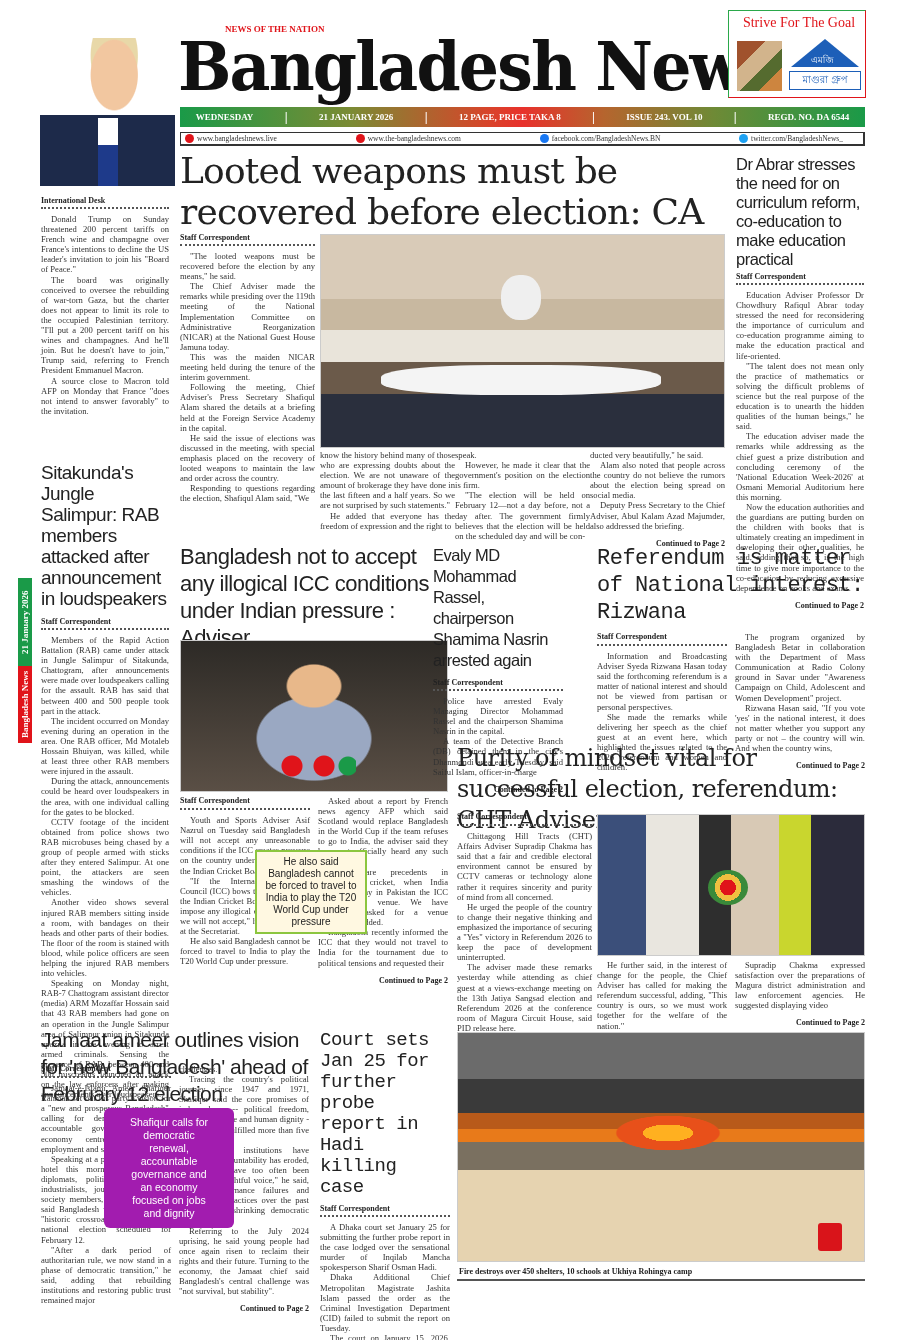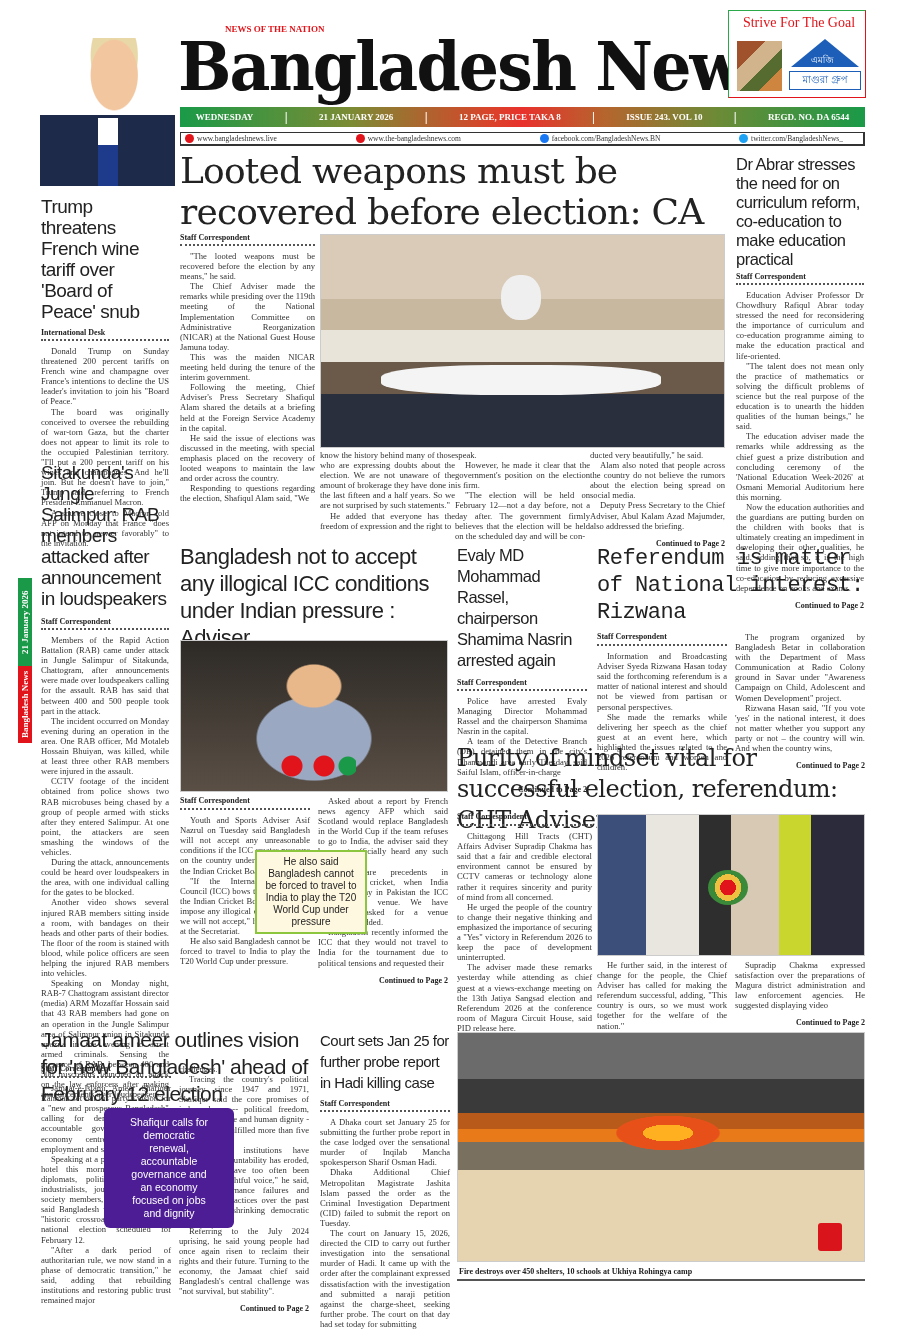--- a/index.html
+++ b/index.html
@@ -22,21 +22,21 @@
 .adbox .tri-t{position:absolute;left:82px;top:42px;font-size:9px;color:#fff}
 .adbox .grp{position:absolute;left:60px;top:60px;width:72px;border:1px solid #1d5fb8;text-align:center;font-size:10px;color:#1d5fb8}
 .adbox .imgs{position:absolute;left:8px;top:30px;width:45px;height:50px;background:linear-gradient(135deg,#a0522d 0 30%,#d2b48c 30% 55%,#556b2f 55% 75%,#cd853f 75%)}
 .infobar{left:180px;top:107px;width:685px;height:20px;background:linear-gradient(90deg,#1a9a48 0%,#7b8b34 25%,#d8442a 45%,#e8312c 50%,#b5652e 62%,#6e8a36 78%,#1a9a48 100%);display:flex;align-items:center;justify-content:space-around;color:#fff;font-family:"Liberation Serif",serif;font-weight:bold;font-size:9px}
 .infobar .sep{font-weight:bold;font-size:13px}
 .linkbar{left:180px;top:132px;width:685px;height:14px;border:1px solid #333;border-right-width:2px;border-bottom-width:2px;display:flex;align-items:center;justify-content:space-between;padding:0 20px 0 4px;font-family:"Liberation Serif",serif;font-size:7.5px;color:#333}
 .linkbar span.i{display:inline-block;width:9px;height:9px;border-radius:50%;vertical-align:middle;margin-right:3px}
 .sidetab{left:18px;top:578px;width:14px;height:165px;display:flex;flex-direction:column}
 .sidetab div{writing-mode:vertical-rl;transform:rotate(180deg);color:#fff;font-family:"Liberation Serif",serif;font-weight:bold;font-size:9px;text-align:center;display:flex;align-items:center;justify-content:center}
 .pullquote{border:2px solid #8cc63f;background:#fff8e1;font-family:"Liberation Sans Narrow","Liberation Sans",sans-serif;font-size:10px;line-height:12px;text-align:center;padding:4px 6px;color:#222}
-.bluequote{background:#4c1d95;color:#fff;font-family:"Liberation Sans Narrow","Liberation Sans",sans-serif;font-size:10.5px;line-height:13px;text-align:center;padding:8px 22px;border-radius:6px}
+.bluequote{background:#a21caf;color:#fff;font-family:"Liberation Sans Narrow","Liberation Sans",sans-serif;font-size:10.5px;line-height:13px;text-align:center;padding:8px 22px;border-radius:6px}
 .caption{font-family:"Liberation Serif",serif;font-weight:bold;font-size:8px;border-bottom:2px solid #555;padding:3px 2px}
 .cols2{display:flex;gap:8px}
 .cols2>div{flex:1}
 .cols3{display:flex;gap:0}
 .cols3>div{flex:1}
 </style>
 </head>
 <body>
 
 <div class="abs trump">
@@ -71,37 +71,36 @@
   <span><span class="i" style="background:#1877f2"></span><span>facebook.com/BangladeshNews.BN</span></span>
   <span><span class="i" style="background:#1da1f2"></span><span>twitter.com/BangladeshNews_</span></span>
 </div>
 
 <div class="abs sidetab">
   <div style="background:#1a9a48;height:88px">21 January 2026</div>
   <div style="background:#e0141a;height:77px">Bangladesh News</div>
 </div>
 
 <div class="abs" style="left:41px;top:196px;width:128px">
-  <div class="hl" style="font-size:19px;line-height:21px;margin-bottom:6px">Trump threatens French wine tariff over 'Board of Peace' snub</div>
   <div class="byline">International Desk</div>
   <div class="p">
     <p>Donald Trump on Sunday threatened 200 percent tariffs on French wine and champagne over France's intentions to decline the US leader's invitation to join his "Board of Peace."</p>
     <p>The board was originally conceived to oversee the rebuilding of war-torn Gaza, but the charter does not appear to limit its role to the occupied Palestinian territory. "I'll put a 200 percent tariff on his wines and champagnes. And he'll join. But he doesn't have to join," Trump said, referring to French President Emmanuel Macron.</p>
     <p>A source close to Macron told AFP on Monday that France "does not intend to answer favorably" to the invitation.</p>
   </div>
 </div>
 
 <div class="abs" style="left:41px;top:462px;width:128px">
   <div class="hl" style="font-size:19px;line-height:21px;margin-bottom:8px">Sitakunda's Jungle Salimpur: RAB members attacked after announcement in loudspeakers</div>
   <div class="byline">Staff Correspondent</div>
   <div class="p">
     <p>Members of the Rapid Action Battalion (RAB) came under attack in Jungle Salimpur of Sitakunda, Chattogram, after announcements were made over loudspeakers calling for the assault. RAB has said that between 400 and 500 people took part in the attack.</p>
     <p>The incident occurred on Monday evening during an operation in the area. One RAB officer, Md Motaleb Hossain Bhuiyan, was killed, while at least three other RAB members were injured in the assault.</p>
+    <p>During the attack, announcements could be heard over loudspeakers in the area, with one individual calling for the gates to be blocked.</p>
     <p>CCTV footage of the incident obtained from police shows two RAB microbuses being chased by a group of people armed with sticks after they entered Salimpur. At one point, the attackers are seen smashing the windows of the vehicles.</p>
-    <p>During the attack, announcements could be heard over loudspeakers in the area, with one individual calling for the gates to be blocked.</p>
     <p>Another video shows several injured RAB members sitting inside a room, with bandages on their heads and other parts of their bodies. The floor of the room is stained with blood, while police officers are seen helping the injured RAB members into vehicles.</p>
     <p>Speaking on Monday night, RAB-7 Chattogram assistant director (media) ARM Mozaffar Hossain said that 43 RAB members had gone on an operation in the Jungle Salimpur area of Salimpur union in Sitakunda upazila in the evening to arrest armed criminals. Sensing the presence of RAB, between 400 and 500 miscreants launched an attack on the law enforcers after making announcements over loudspeakers.</p>
   </div>
 </div>
 
 <div class="abs hl" style="left:180px;top:150px;width:550px;font-family:'DejaVu Serif',serif;font-size:36px;line-height:41px;letter-spacing:-0.8px">Looted weapons must be recovered before election: CA</div>
 <div class="abs" style="left:180px;top:233px;width:135px">
   <div class="byline">Staff Correspondent</div>
   <div class="p">
     <p>"The looted weapons must be recovered before the election by any means," he said.</p>
@@ -161,21 +160,21 @@
   </div>
   <div class="p">
     <p>Asked about a report by French news agency AFP which said Scotland would replace Bangladesh in the World Cup if the team refuses to go to India, the adviser said they have not officially heard any such decision.</p>
     <p>"There are precedents in international cricket, when India refused to play in Pakistan the ICC changed the venue. We have reasonably asked for a venue change," he added.</p>
     <p>Bangladesh recently informed the ICC that they would not travel to India for the tournament due to political tensions and requested their</p>
     <div class="cont">Continued to Page 2</div>
   </div>
 </div>
 <div class="abs pullquote" style="left:255px;top:850px;width:112px">He also said Bangladesh cannot be forced to travel to India to play the T20 World Cup under pressure</div>
 
-<div class="abs" style="left:457px;top:545px;width:130px">
+<div class="abs" style="left:433px;top:545px;width:130px">
   <div class="hl" style="font-size:16.5px;line-height:21px;margin-bottom:7px">Evaly MD Mohammad Rassel, chairperson Shamima Nasrin arrested again</div>
   <div class="byline">Staff Correspondent</div>
   <div class="p">
     <p>Police have arrested Evaly Managing Director Mohammad Rassel and the chairperson Shamima Nasrin in the capital.</p>
     <p>A team of the Detective Branch (DB) detained them in the city's Dhanmondi area early Tuesday, said Saiful Islam, officer-in-charge</p>
   </div>
   <div class="cont">Continued to Page 2</div>
 </div>
 
 <div class="abs" style="left:597px;top:545px;width:268px">
@@ -226,21 +225,21 @@
     <p style="text-indent:0">challenges.</p>
     <p>Tracing the country's political journey since 1947 and 1971, Shafiqur said the core promises of independence -- political freedom, economic justice and human dignity -- remained unfulfilled more than five decades on.</p>
     <p>"Democratic institutions have weakened, accountability has eroded, and citizens have too often been denied their rightful voice," he said, blaming governance failures and authoritarian practices over the past 17 years for shrinking democratic space.</p>
     <p>Referring to the July 2024 uprising, he said young people had once again risen to reclaim their rights and their future. Turning to the economy, the Jamaat chief said Bangladesh's central challenge was "not survival, but stability".</p>
     <div class="cont">Continued to Page 2</div>
   </div>
 </div>
 <div class="abs bluequote" style="left:104px;top:1108px;width:130px">Shafiqur calls for democratic renewal, accountable governance and an economy focused on jobs and dignity</div>
 
 <div class="abs" style="left:320px;top:1030px;width:130px">
-  <div class="hl" style="font-family:Liberation Sans, sans-serif;font-size:15px;line-height:21px;margin-bottom:6px">Court sets Jan 25 for further probe report in Hadi killing case</div>
+  <div class="hl" style="font-family:Liberation Mono, monospace;font-size:19px;line-height:21px;margin-bottom:6px">Court sets Jan 25 for further probe report in Hadi killing case</div>
   <div class="byline">Staff Correspondent</div>
   <div class="p">
     <p>A Dhaka court set January 25 for submitting the further probe report in the case lodged over the sensational murder of Inqilab Mancha spokesperson Sharif Osman Hadi.</p>
     <p>Dhaka Additional Chief Metropolitan Magistrate Jashita Islam passed the order as the Criminal Investigation Department (CID) failed to submit the report on Tuesday.</p>
     <p>The court on January 15, 2026, directed the CID to carry out further investigation into the sensational murder of Hadi. It came up with the order after the complainant expressed dissatisfaction with the investigation and submitted a naraji petition against the charge-sheet, seeking further probe. The court on that day had set today for submitting</p>
   </div>
 
 </div>
 
 <div class="abs photo" style="left:457px;top:1032px;width:408px;height:230px;background:linear-gradient(180deg,#6b6b6b 0 20%,#3a3a3a 20% 35%,#b85a1a 35% 42%,#e87a1a 42% 48%,#7a7060 48% 60%,#e6d3b0 60%)">

